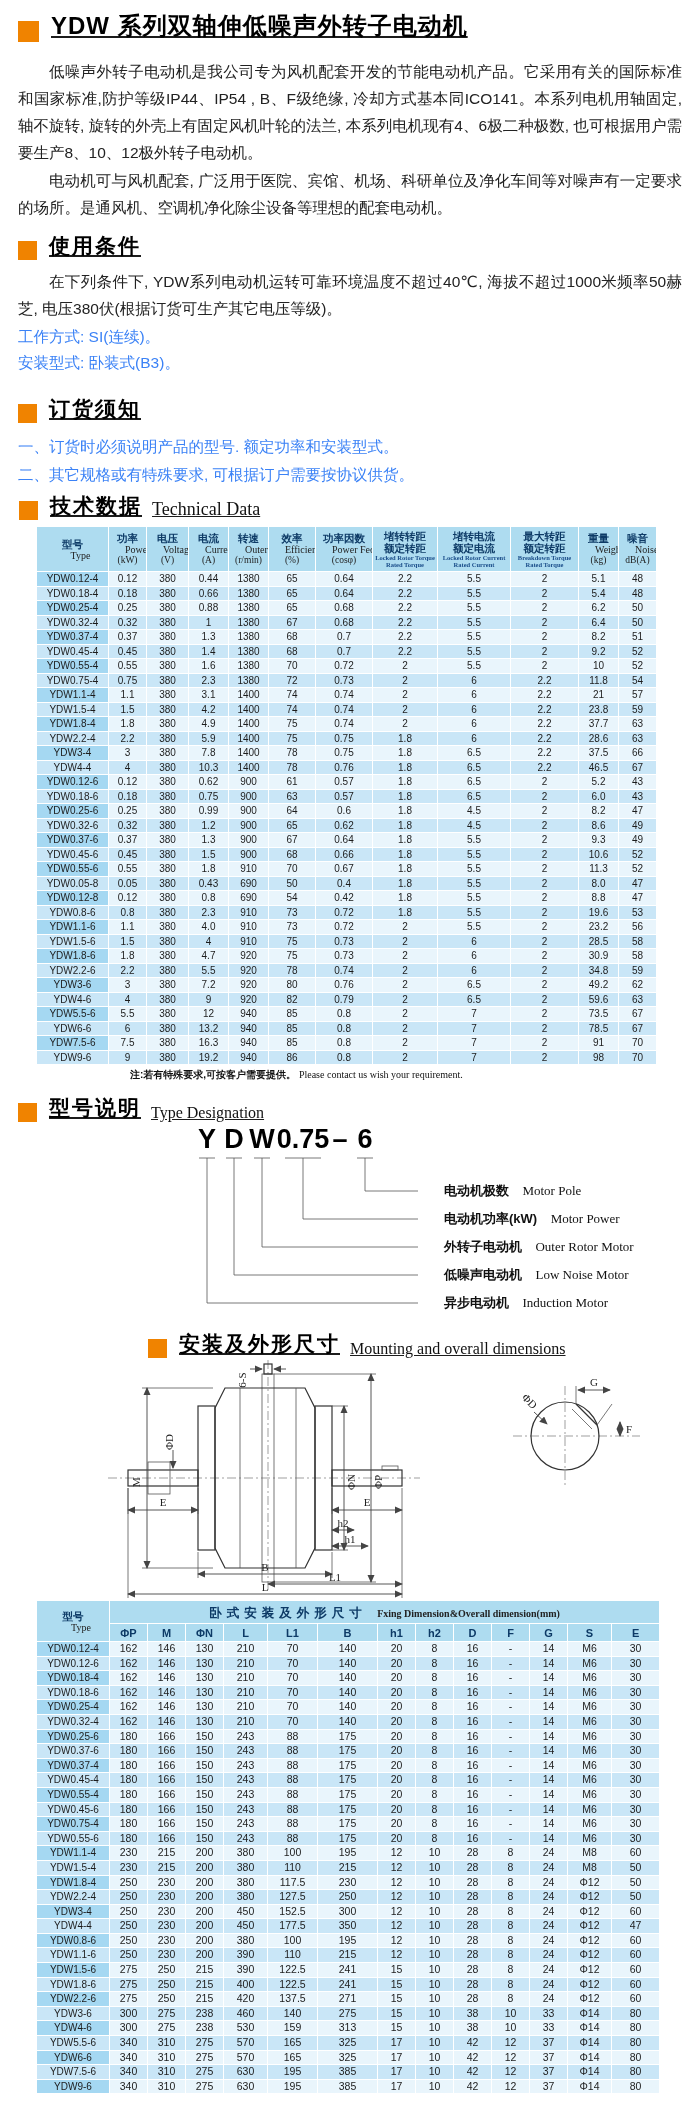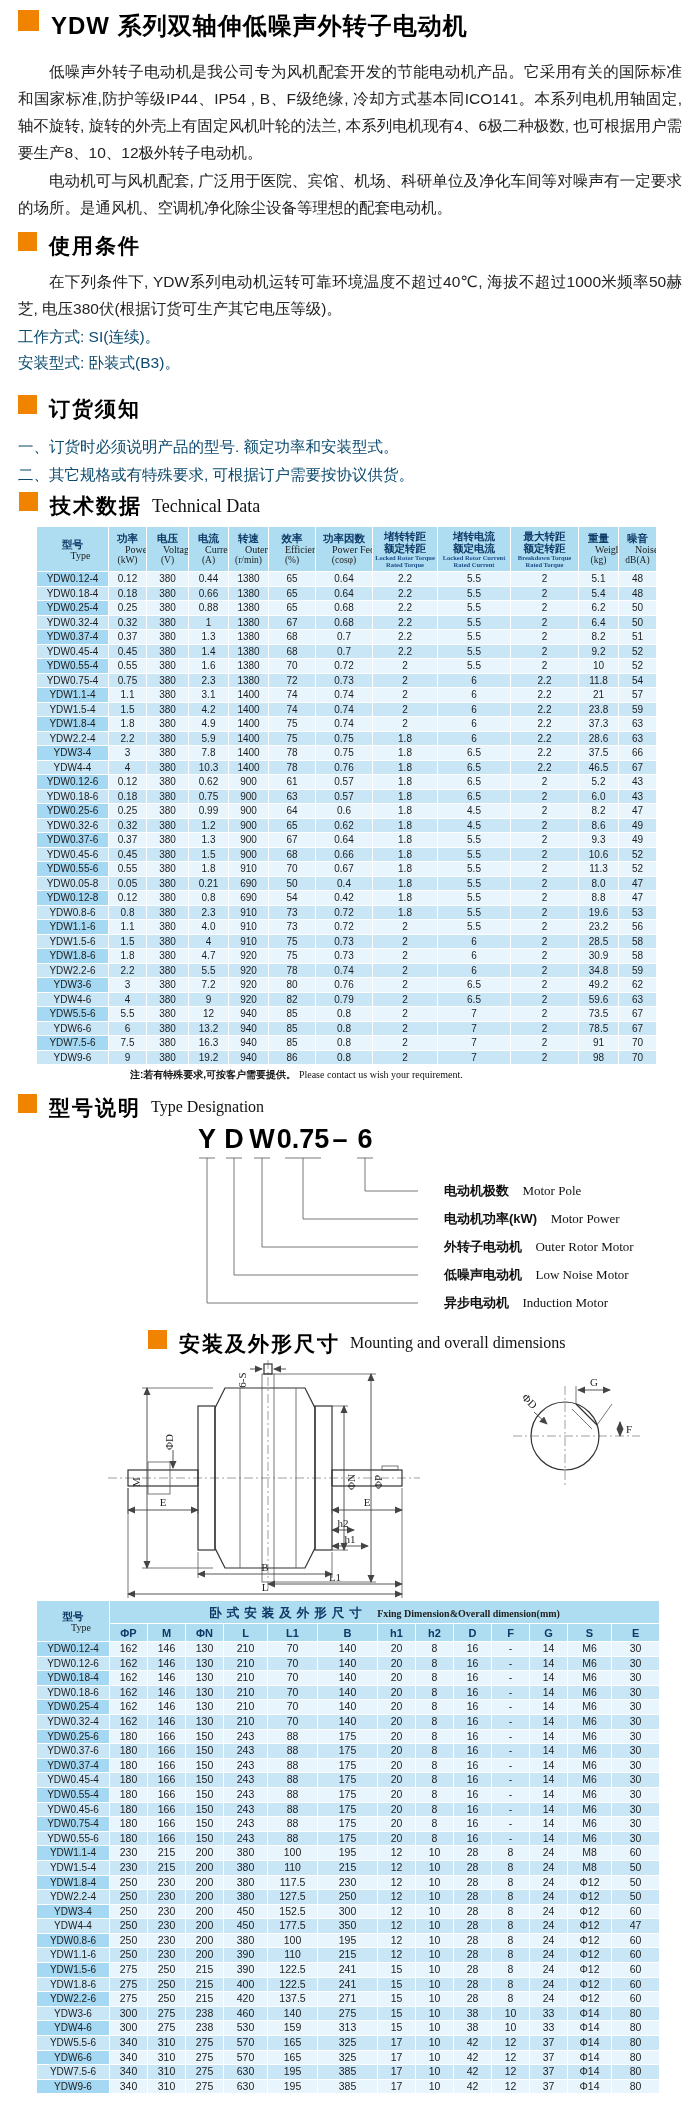--- a/index.html
+++ b/index.html
@@ -1,29 +1,29 @@
 <!DOCTYPE html>
 <html><head>
 <meta charset="utf-8">
 <style>
   html,body{margin:0;padding:0;background:#fff;}
   .page{position:relative;width:700px;height:2107px;background:#fff;overflow:hidden;
         font-family:"Liberation Sans","DejaVu Sans",sans-serif;color:#1c1c1c;}
   
-  .sec-head{position:absolute;display:flex;align-items:flex-start;}
+  .sec-head{position:absolute;display:flex;align-items:flex-end;text-decoration:underline;}
   .sq{width:19px;height:19px;background:#f08300;flex:0 0 auto;}
   .title-sq{width:21px;height:21px;}
   .h-zh{font-weight:bold;color:#000;margin-left:12px;letter-spacing:2px;}
   .title-zh{font-size:24px;letter-spacing:1px;}
   .sec-zh{font-size:21px;}
   .h-en{font-family:"Liberation Serif","DejaVu Serif",serif;font-size:16px;color:#111;margin-left:10px;margin-top:4px;letter-spacing:0;}
   
   .para{position:absolute;font-size:15.5px;line-height:27px;text-align:justify;color:#222;}
   .indent{text-indent:2em;}
-  .line{position:absolute;font-size:15.5px;color:#0c4a6e;}
+  .line{position:absolute;font-size:15.5px;color:#3b82f6;}
   
   table{border-collapse:collapse;table-layout:fixed;}
   .dtab{position:absolute;background:#bfe2f4;}
   .dtab th,.dtab td{border:1px solid #fff;text-align:center;vertical-align:middle;
       overflow:hidden;white-space:nowrap;padding:0;}
   .dtab th{background:#aedcf0;}
   .hz{font-weight:bold;font-size:10.5px;color:#0d3a66;line-height:12px;}
   .he{font-family:"Liberation Serif","DejaVu Serif",serif;font-size:10px;color:#222;line-height:11px;font-weight:normal;padding-left:16px;}
   .he-tiny{font-family:"Liberation Serif","DejaVu Serif",serif;font-size:6.5px;color:#1b4e8a;line-height:7px;
       white-space:normal;font-weight:bold;padding:0 2px;}
@@ -308,21 +308,21 @@
           <td class="mcell">YDW1.8-4</td>
           <td>1.8</td>
           <td>380</td>
           <td>4.9</td>
           <td>1400</td>
           <td>75</td>
           <td>0.74</td>
           <td>2</td>
           <td>6</td>
           <td>2.2</td>
-          <td>37.3</td>
+          <td>37.7</td>
           <td>63</td>
         </tr>
         <tr>
           <td class="mcell">YDW2.2-4</td>
           <td>2.2</td>
           <td>380</td>
           <td>5.9</td>
           <td>1400</td>
           <td>75</td>
           <td>0.75</td>
@@ -455,21 +455,21 @@
           <td>1.8</td>
           <td>5.5</td>
           <td>2</td>
           <td>11.3</td>
           <td>52</td>
         </tr>
         <tr>
           <td class="mcell">YDW0.05-8</td>
           <td>0.05</td>
           <td>380</td>
-          <td>0.21</td>
+          <td>0.43</td>
           <td>690</td>
           <td>50</td>
           <td>0.4</td>
           <td>1.8</td>
           <td>5.5</td>
           <td>2</td>
           <td>8.0</td>
           <td>47</td>
         </tr>
         <tr>

